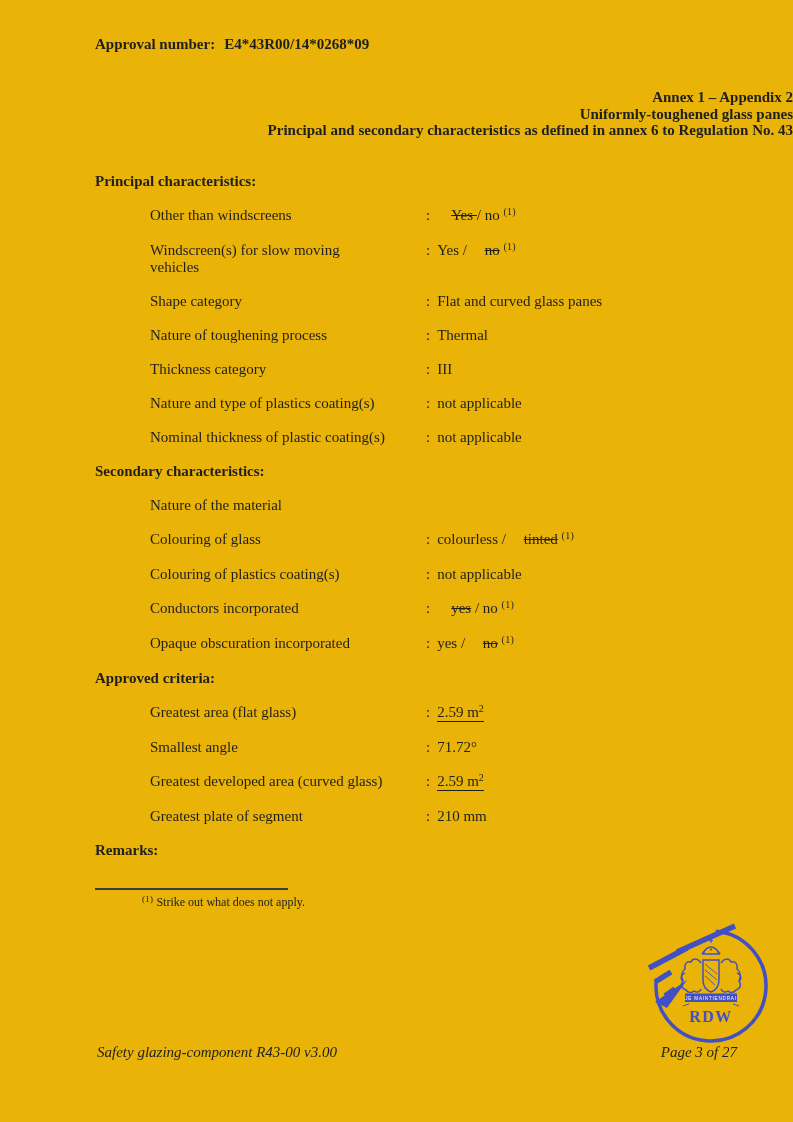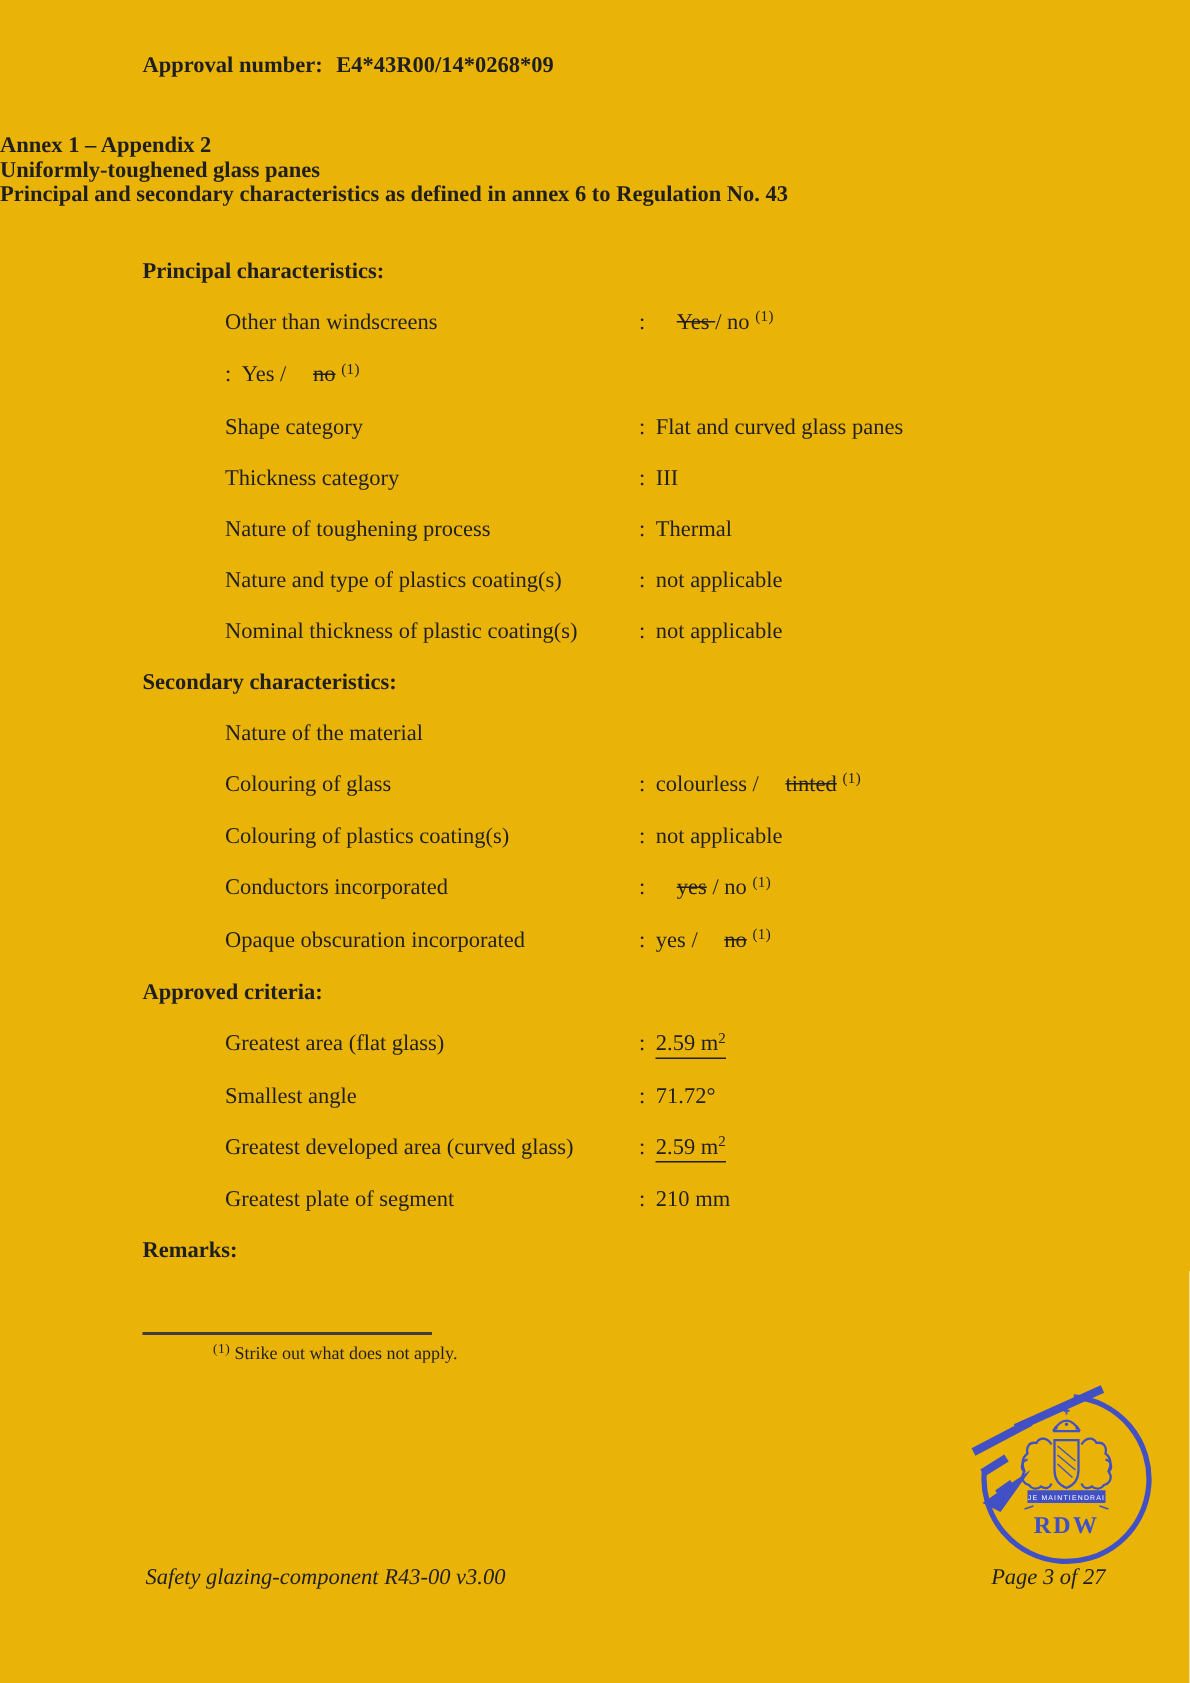--- a/index.html
+++ b/index.html
@@ -1,20 +1,20 @@
 <!DOCTYPE html>
 <html><head>
 <meta charset="utf-8">
 <style>
   html,body{margin:0;padding:0;background:#fff;}
   .page{position:relative;width:793px;height:1122px;background:#eab308;overflow:hidden;
         font-family:"Liberation Serif",serif;color:#1f1f1f;font-size:15px;line-height:17px;}
   .approval{position:absolute;left:95px;top:36px;font-weight:bold;white-space:nowrap;}
   .approval .val{margin-left:9px;}
-  .title{position:absolute;left:0;right:0;top:89px;text-align:left;font-weight:bold;line-height:16.5px;}
+  .title{position:absolute;left:0;right:0;top:89px;text-align:right;font-weight:bold;line-height:16.5px;}
   .content{position:absolute;left:95px;top:173px;width:645px;}
   .sec-heading{font-weight:bold;margin:0 0 17px 0;}
   .row{display:flex;margin:0 0 17px 55px;align-items:flex-start;gap:34px;}
   .row-label{flex:0 0 242px;}
   .row-value{flex:1;white-space:nowrap;}
   .vc{margin-left:7px;}
   .strike{text-decoration:line-through;margin-left:14px;}
   .sup{font-size:10px;position:relative;top:-5px;letter-spacing:0.3px;}
   .u{border-bottom:1.2px solid #1f1f1f;padding-bottom:1px;}
   .footnote{position:absolute;left:95px;top:888px;}
@@ -43,36 +43,37 @@
   <div class="content">
     <div class="section">
       <div class="sec-heading">Principal characteristics:</div>
       <div class="sec-rows">
     <div class="row">
       <div class="row-label">Other than windscreens</div>
       <div class="row-value"><span class="colon">:</span><span class="vc"><span class="strike">Yes&nbsp;</span><span>/ no </span><span class="sup">(1)</span></span></div>
     </div>
 
     <div class="row">
+      <div class="row-label">Windscreen(s) for slow moving vehicles</div>
       <div class="row-value"><span class="colon">:</span><span class="vc"><span>Yes / </span><span class="strike">no</span><span> </span><span class="sup">(1)</span></span></div>
     </div>
 
     <div class="row">
       <div class="row-label">Shape category</div>
       <div class="row-value"><span class="colon">:</span><span class="vc"><span>Flat and curved glass panes</span></span></div>
     </div>
 
     <div class="row">
-      <div class="row-label">Thickness category</div>
-      <div class="row-value"><span class="colon">:</span><span class="vc"><span>III</span></span></div>
+      <div class="row-label">Nature of toughening process</div>
+      <div class="row-value"><span class="colon">:</span><span class="vc"><span>Thermal</span></span></div>
     </div>
 
     <div class="row">
-      <div class="row-label">Nature of toughening process</div>
-      <div class="row-value"><span class="colon">:</span><span class="vc"><span>Thermal</span></span></div>
+      <div class="row-label">Thickness category</div>
+      <div class="row-value"><span class="colon">:</span><span class="vc"><span>III</span></span></div>
     </div>
 
     <div class="row">
       <div class="row-label">Nature and type of plastics coating(s)</div>
       <div class="row-value"><span class="colon">:</span><span class="vc"><span>not applicable</span></span></div>
     </div>
 
     <div class="row">
       <div class="row-label">Nominal thickness of plastic coating(s)</div>
       <div class="row-value"><span class="colon">:</span><span class="vc"><span>not applicable</span></span></div>

